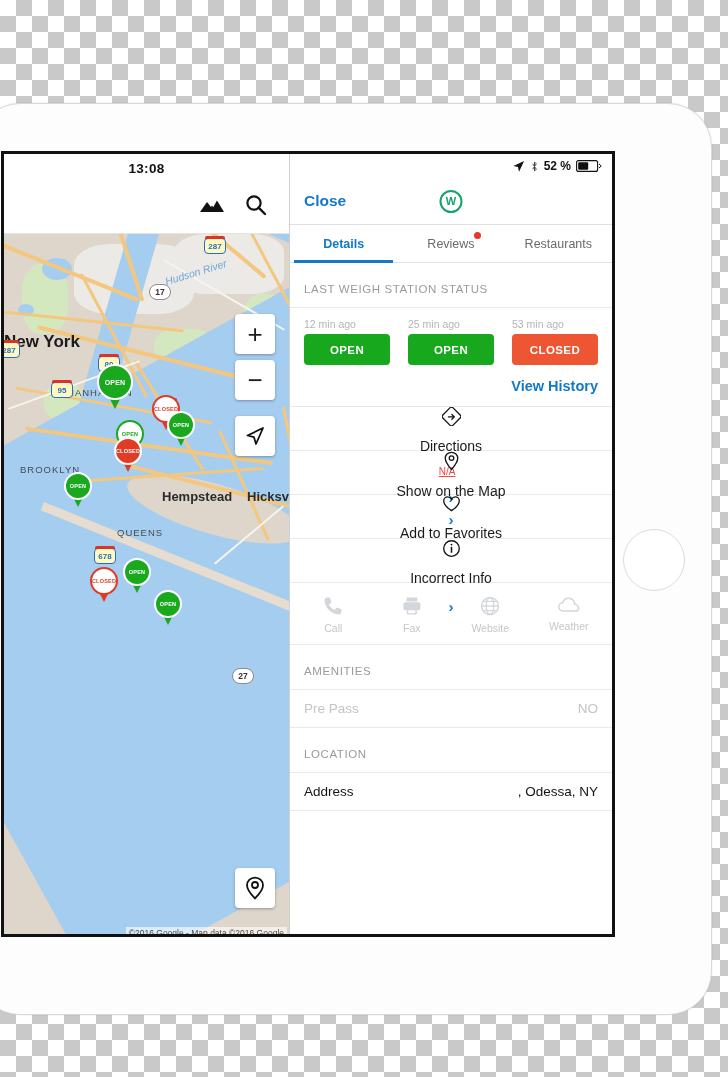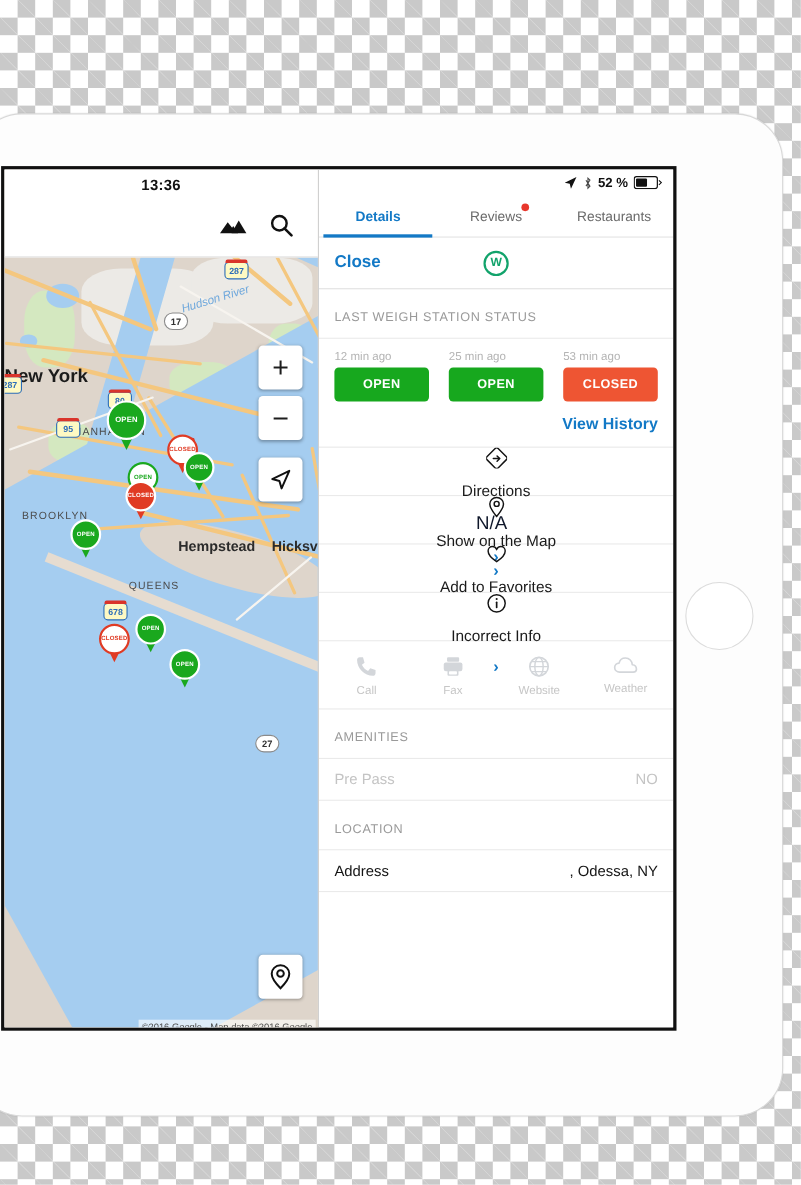--- a/index.html
+++ b/index.html
@@ -336,21 +336,21 @@
   .action-row {
     display: flex; align-items: center;
     height: 44px;
     padding: 0 14px;
     border-bottom: 1px solid #eaeaea;
     gap: 12px;
     flex-direction: column;
   }
   .action-icon { width: 20px; display: flex; align-items: center; justify-content: center; }
   .action-label { flex: 1; font-size: 14px; color: #1a1a1a; }
-  .action-value { font-size: 17px; color: #0f172a; margin-right: 8px; }
+  .action-value { font-size: 10px; color: #ef4444; margin-right: 8px; text-decoration: underline; }
   .chev { color: #1379c6; font-size: 15px; font-weight: bold; }
 
   #quick-actions {
     display: flex;
     padding: 12px 4px 10px 4px;
     border-bottom: 1px solid #eaeaea;
   }
   .qa {
     flex: 1; display: flex; flex-direction: column;
     align-items: center; gap: 5px;
@@ -372,21 +372,21 @@
 
 <div id="device">
 
   <div id="home-button"></div>
 
   <div id="screen">
 
     <div id="map-pane">
 
       <div id="map-topbar">
-        <div id="map-clock">13:36</div>
+        <div id="map-clock">13:08</div>
 
         <div class="map-topbtn" id="btn-layers">
           <svg width="26" height="16" viewBox="0 0 26 16">
             <path d="M1 15 L8 5 L12 10 L13 8.5 L17.5 15 Z" fill="#111"></path>
             <path d="M11.5 15 L18 3.5 L25 15 Z" fill="#111"></path>
           </svg>
         </div>
         <div class="map-topbtn" id="btn-search">
           <svg width="22" height="22" viewBox="0 0 22 22">
             <circle cx="9" cy="9" r="6.6" fill="none" stroke="#111" stroke-width="2.2"></circle>
@@ -525,36 +525,36 @@
           <path d="M3 4 L7 10 L5 12 L5 2 L7 4 L3 10" fill="none" stroke="#444" stroke-width="1.1"></path>
         </svg>
         <span>52 %</span>
         <svg width="26" height="12" viewBox="0 0 26 12">
           <rect x="0.6" y="0.6" width="21" height="10.8" rx="2" fill="none" stroke="#111" stroke-width="1.1"></rect>
           <rect x="2.2" y="2.2" width="10" height="7.6" rx="1" fill="#111"></rect>
           <path d="M23 4 L25.2 6 L23 8" fill="none" stroke="#111" stroke-width="1"></path>
         </svg>
       </div>
 
+      <div id="navbar">
+        <div id="close-btn">Close</div>
+        <div id="brand-logo">W</div>
+      </div>
+
       <div id="tabs">
         <div class="tab active">
           <span>Details</span>
         </div>
         <div class="tab">
           <span>Reviews</span>
           <span class="tab-dot"></span>
         </div>
         <div class="tab">
           <span>Restaurants</span>
         </div>
-      </div>
-
-      <div id="navbar">
-        <div id="close-btn">Close</div>
-        <div id="brand-logo">W</div>
       </div>
 
       <div id="scrollarea">
 
 
         <div class="section-head">LAST WEIGH STATION STATUS</div>
 
         <div id="status-row">
           <div class="status-cell">
             <div class="status-time">12 min ago</div>

